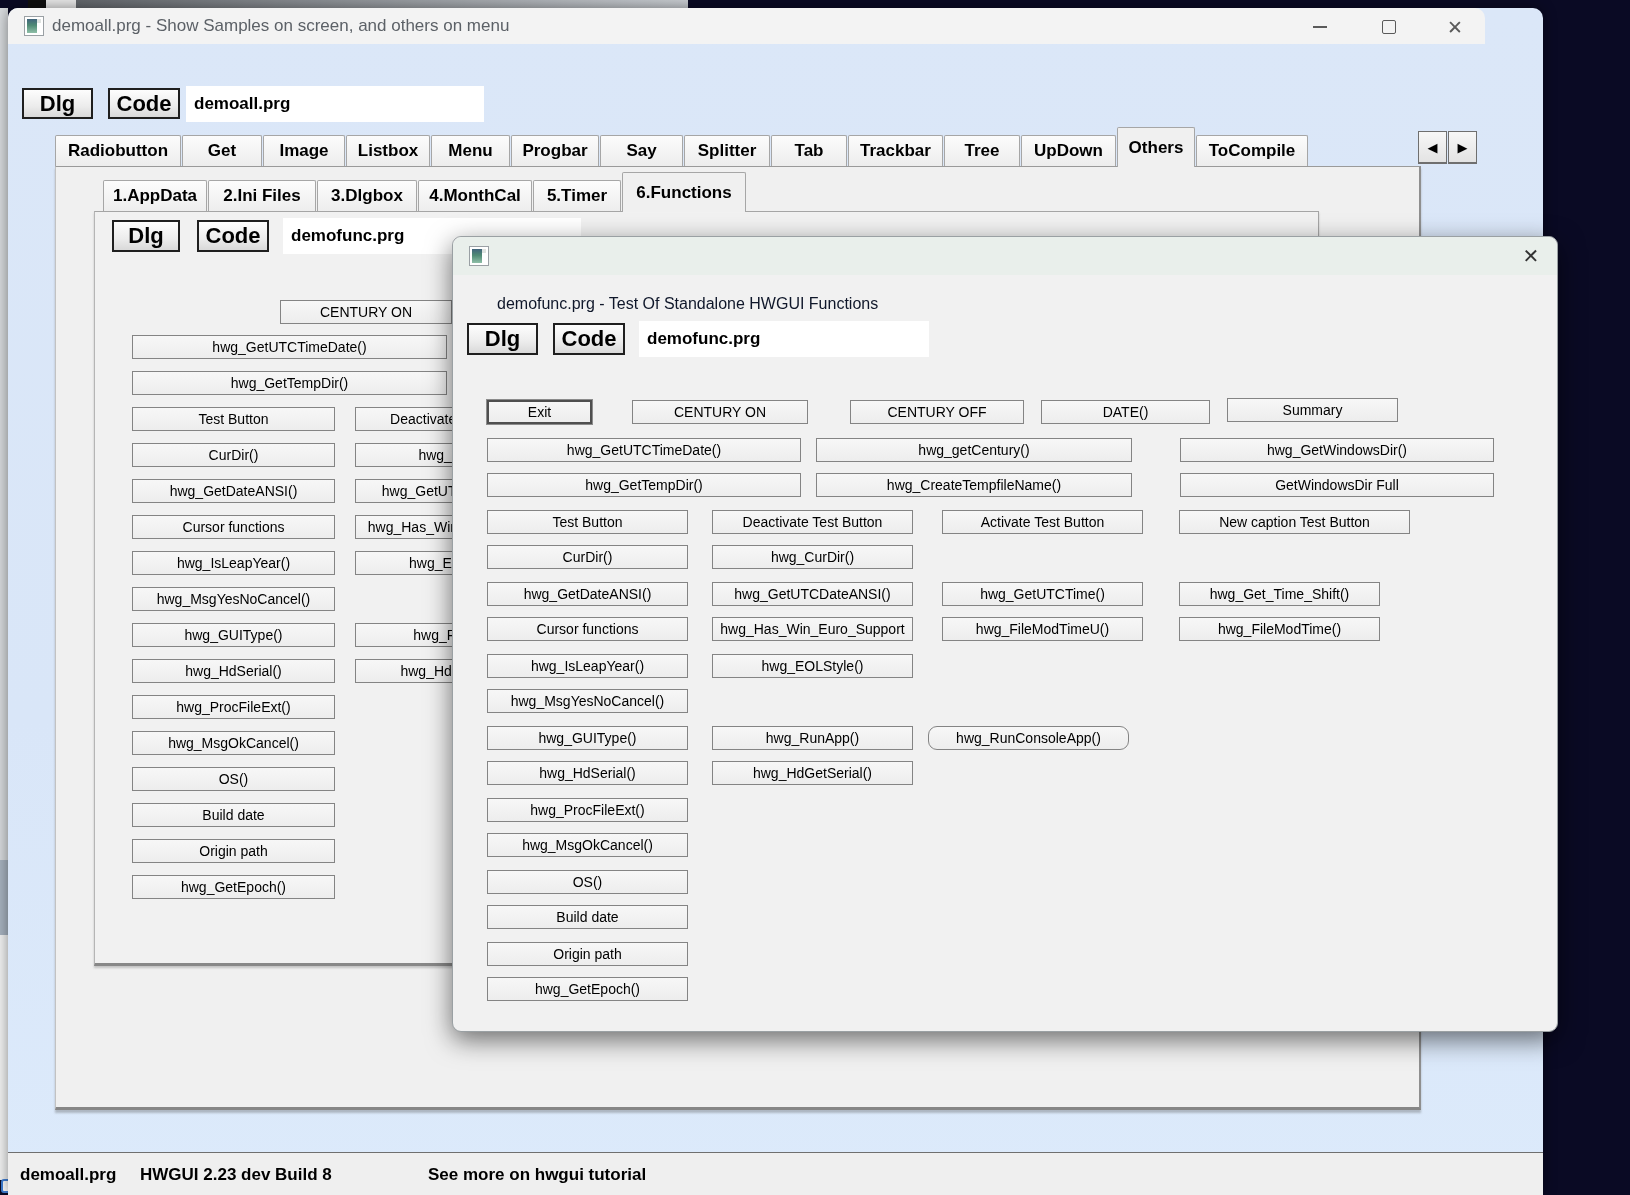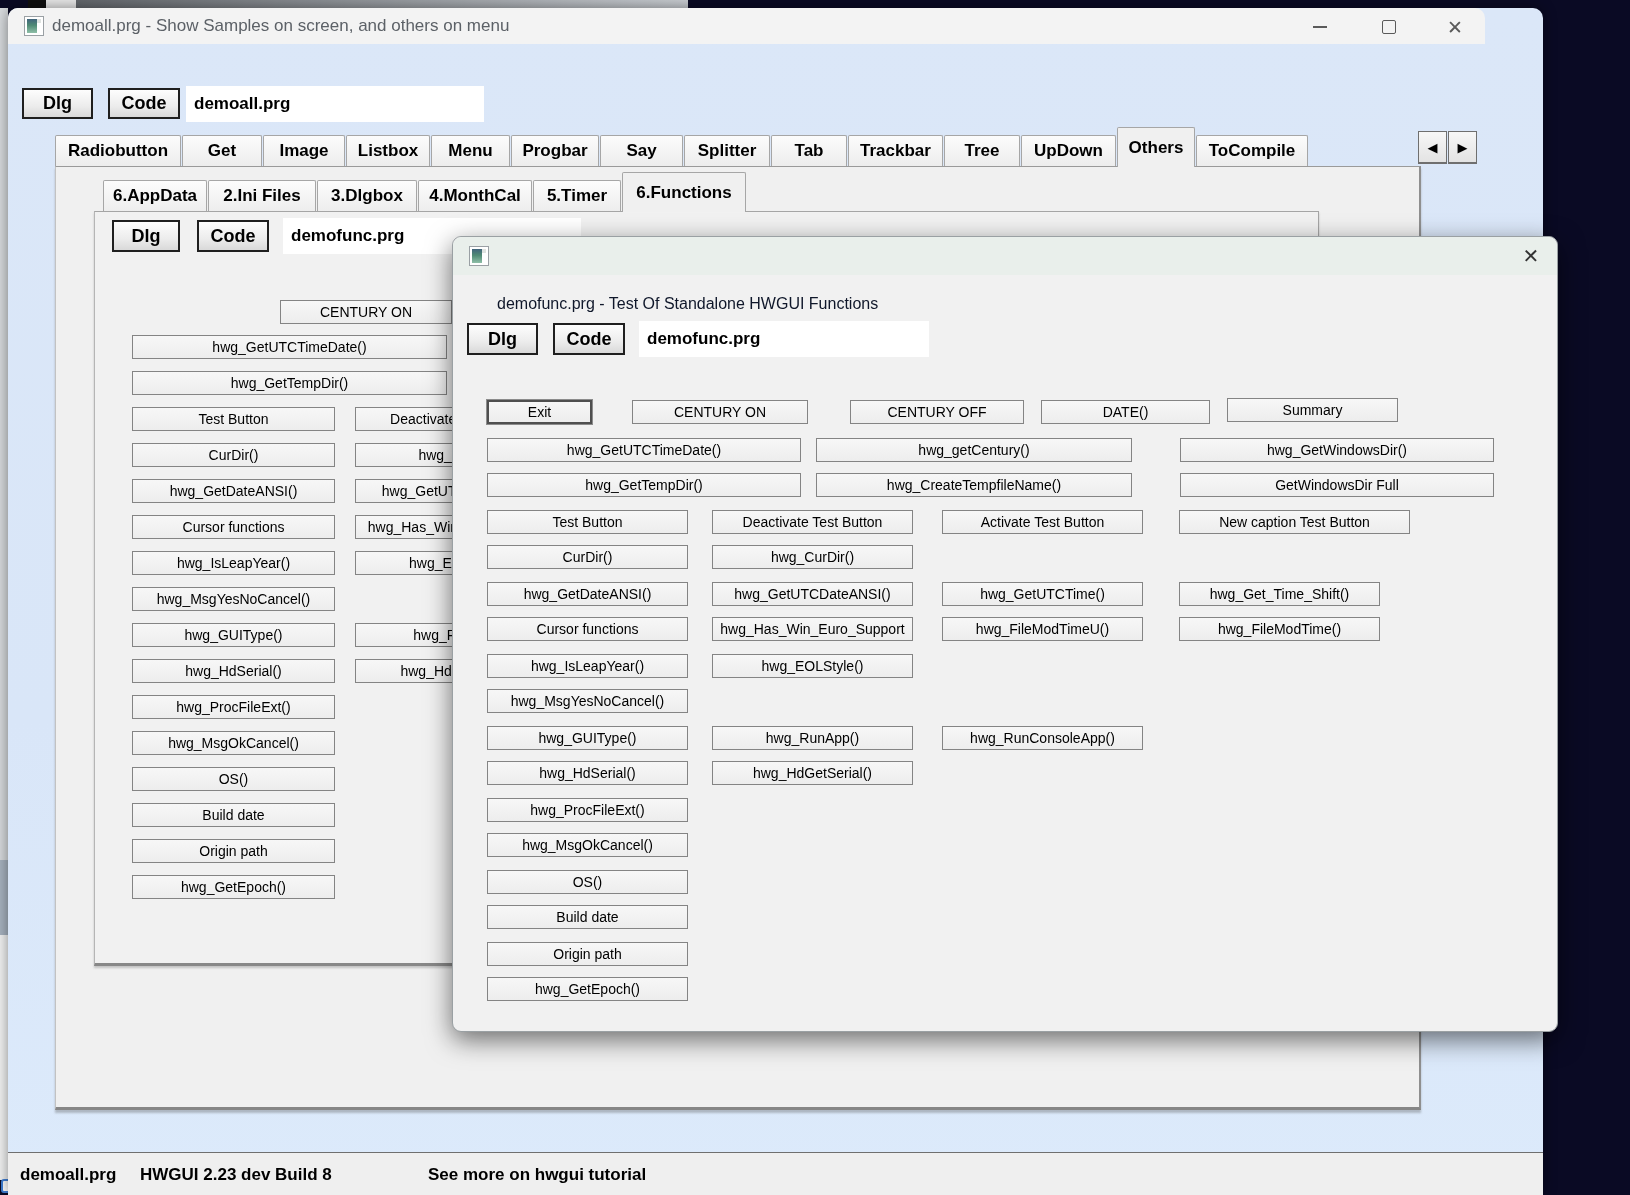--- a/index.html
+++ b/index.html
@@ -26,21 +26,21 @@
   .app-icon::before{content:"";position:absolute;left:2px;top:2px;width:10px;height:14px;
                     background:linear-gradient(180deg,#41647c 0%,#4f8a74 45%,#8fbfa8 100%);}
   .app-icon::after{content:"";position:absolute;right:2px;top:2px;width:4px;height:4px;background:#dfe3e0;}
   .win-ctl{top:6px;width:34px;height:26px;display:flex;align-items:center;justify-content:center;color:#5a5a5a;}
   .min-glyph{width:14px;height:2px;background:#5a5a5a;}
   .max-glyph{width:12px;height:12px;border:1.5px solid #5a5a5a;border-radius:2px;}
   .close-glyph{font-size:19px;color:#5a5a5a;line-height:1;}
 
   
   .b3d{border:2px solid #1f1f1f;background:linear-gradient(180deg,#fdfdfd 0%,#ececec 60%,#d9d9d9 100%);
-       display:flex;align-items:center;justify-content:center;font-weight:bold;font-size:18px;color:#000;}
+       display:flex;align-items:center;justify-content:center;font-weight:bold;font-size:22px;color:#000;}
   .field{background:#fff;display:flex;align-items:center;padding-left:8px;font-weight:bold;font-size:17px;color:#000;
          white-space:nowrap;overflow:hidden;}
 
   
   .b{height:24px;background:linear-gradient(180deg,#f7f7f7,#ededed);border:1px solid #848484;
      display:flex;align-items:center;justify-content:center;font-size:14px;color:#000;
      white-space:nowrap;overflow:hidden;}
   .default-b{border:2px solid #4f4f4f;outline:1px solid #8c8c8c;}
 
   
@@ -123,21 +123,21 @@
   <div class="abs arrow-btn" style="left:1410px;top:123px;">
       <span>◀</span>
     </div>
   <div class="abs arrow-btn" style="left:1440px;top:123px;">
       <span>▶</span>
     </div>
 
   <div class="abs panel-main" style="left:47px;top:158px;width:1366px;height:944px;">
 
     <div class="abs tabbar" style="left:47px;top:2px;height:42px;">
-      <div class="tab" style="width:104px;">6.AppData</div>
+      <div class="tab" style="width:104px;">1.AppData</div>
       <div class="tab" style="width:108px;">2.Ini Files</div>
       <div class="tab" style="width:100px;">3.Dlgbox</div>
       <div class="tab" style="width:114px;">4.MonthCal</div>
       <div class="tab" style="width:88px;">5.Timer</div>
       <div class="tab active" style="width:124px;text-align:right;">6.Functions</div>
     </div>
 
     <div class="abs panel-sub" style="left:38px;top:44px;width:1225px;height:755px;">
       <div class="abs b3d" style="left:17px;top:8px;width:68px;height:32px;">Dlg</div>
       <div class="abs b3d" style="left:102px;top:8px;width:72px;height:32px;">Code</div>
@@ -223,21 +223,21 @@
   <div class="abs b" style="left:489px;top:380px;width:201px;">hwg_FileModTimeU()</div>
   <div class="abs b" style="left:726px;top:380px;width:201px;">hwg_FileModTime()</div>
 
   <div class="abs b" style="left:34px;top:417px;width:201px;">hwg_IsLeapYear()</div>
   <div class="abs b" style="left:259px;top:417px;width:201px;">hwg_EOLStyle()</div>
 
   <div class="abs b" style="left:34px;top:452px;width:201px;">hwg_MsgYesNoCancel()</div>
 
   <div class="abs b" style="left:34px;top:489px;width:201px;">hwg_GUIType()</div>
   <div class="abs b" style="left:259px;top:489px;width:201px;">hwg_RunApp()</div>
-  <div class="abs b" style="left:489px;top:489px;width:201px;">hwg_RunConsoleApp()</div>
+  <div class="abs b" style="left:475px;top:489px;width:201px;border-radius:9px;">hwg_RunConsoleApp()</div>
 
   <div class="abs b" style="left:34px;top:524px;width:201px;">hwg_HdSerial()</div>
   <div class="abs b" style="left:259px;top:524px;width:201px;">hwg_HdGetSerial()</div>
 
   <div class="abs b" style="left:34px;top:561px;width:201px;">hwg_ProcFileExt()</div>
   <div class="abs b" style="left:34px;top:596px;width:201px;">hwg_MsgOkCancel()</div>
   <div class="abs b" style="left:34px;top:633px;width:201px;">OS()</div>
   <div class="abs b" style="left:34px;top:668px;width:201px;">Build date</div>
   <div class="abs b" style="left:34px;top:705px;width:201px;">Origin path</div>
   <div class="abs b" style="left:34px;top:740px;width:201px;">hwg_GetEpoch()</div>

